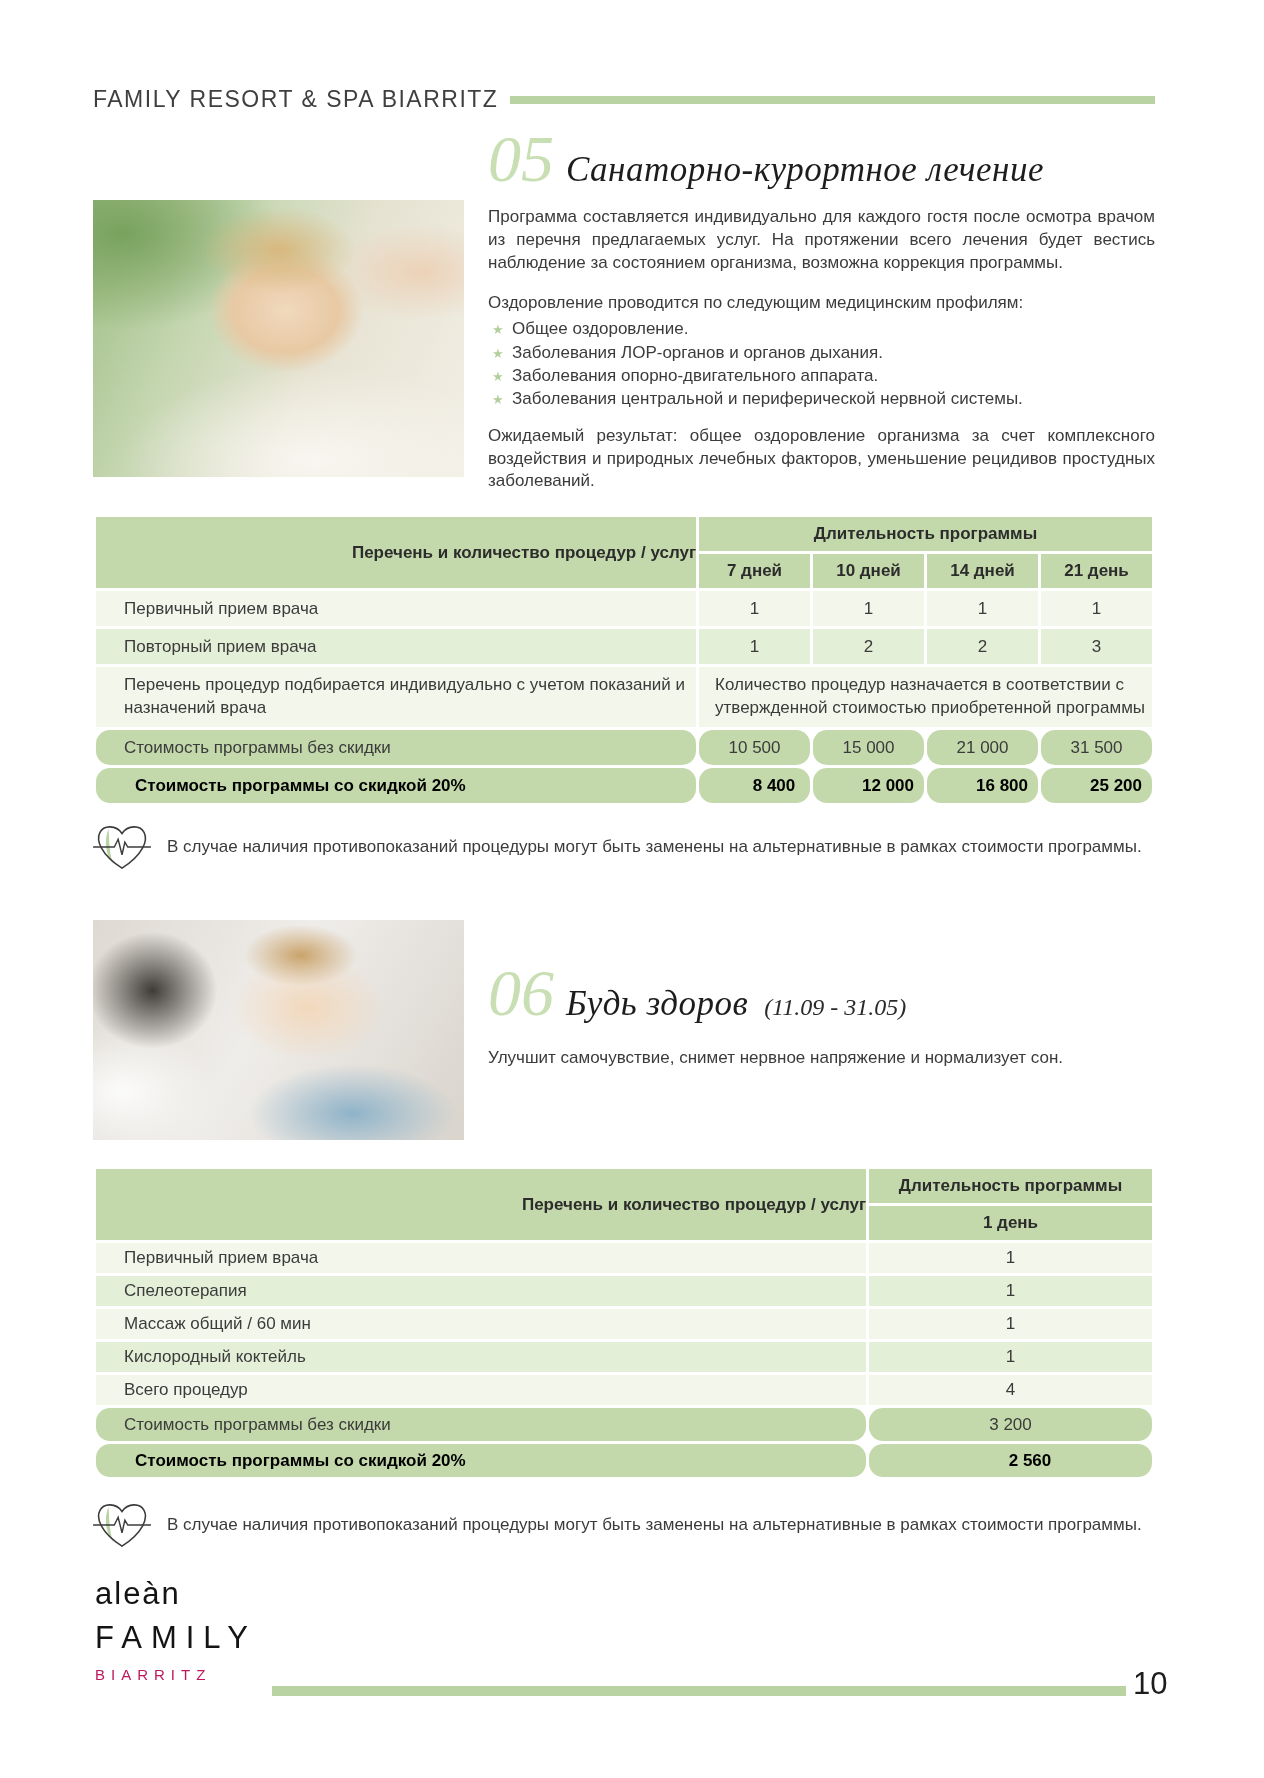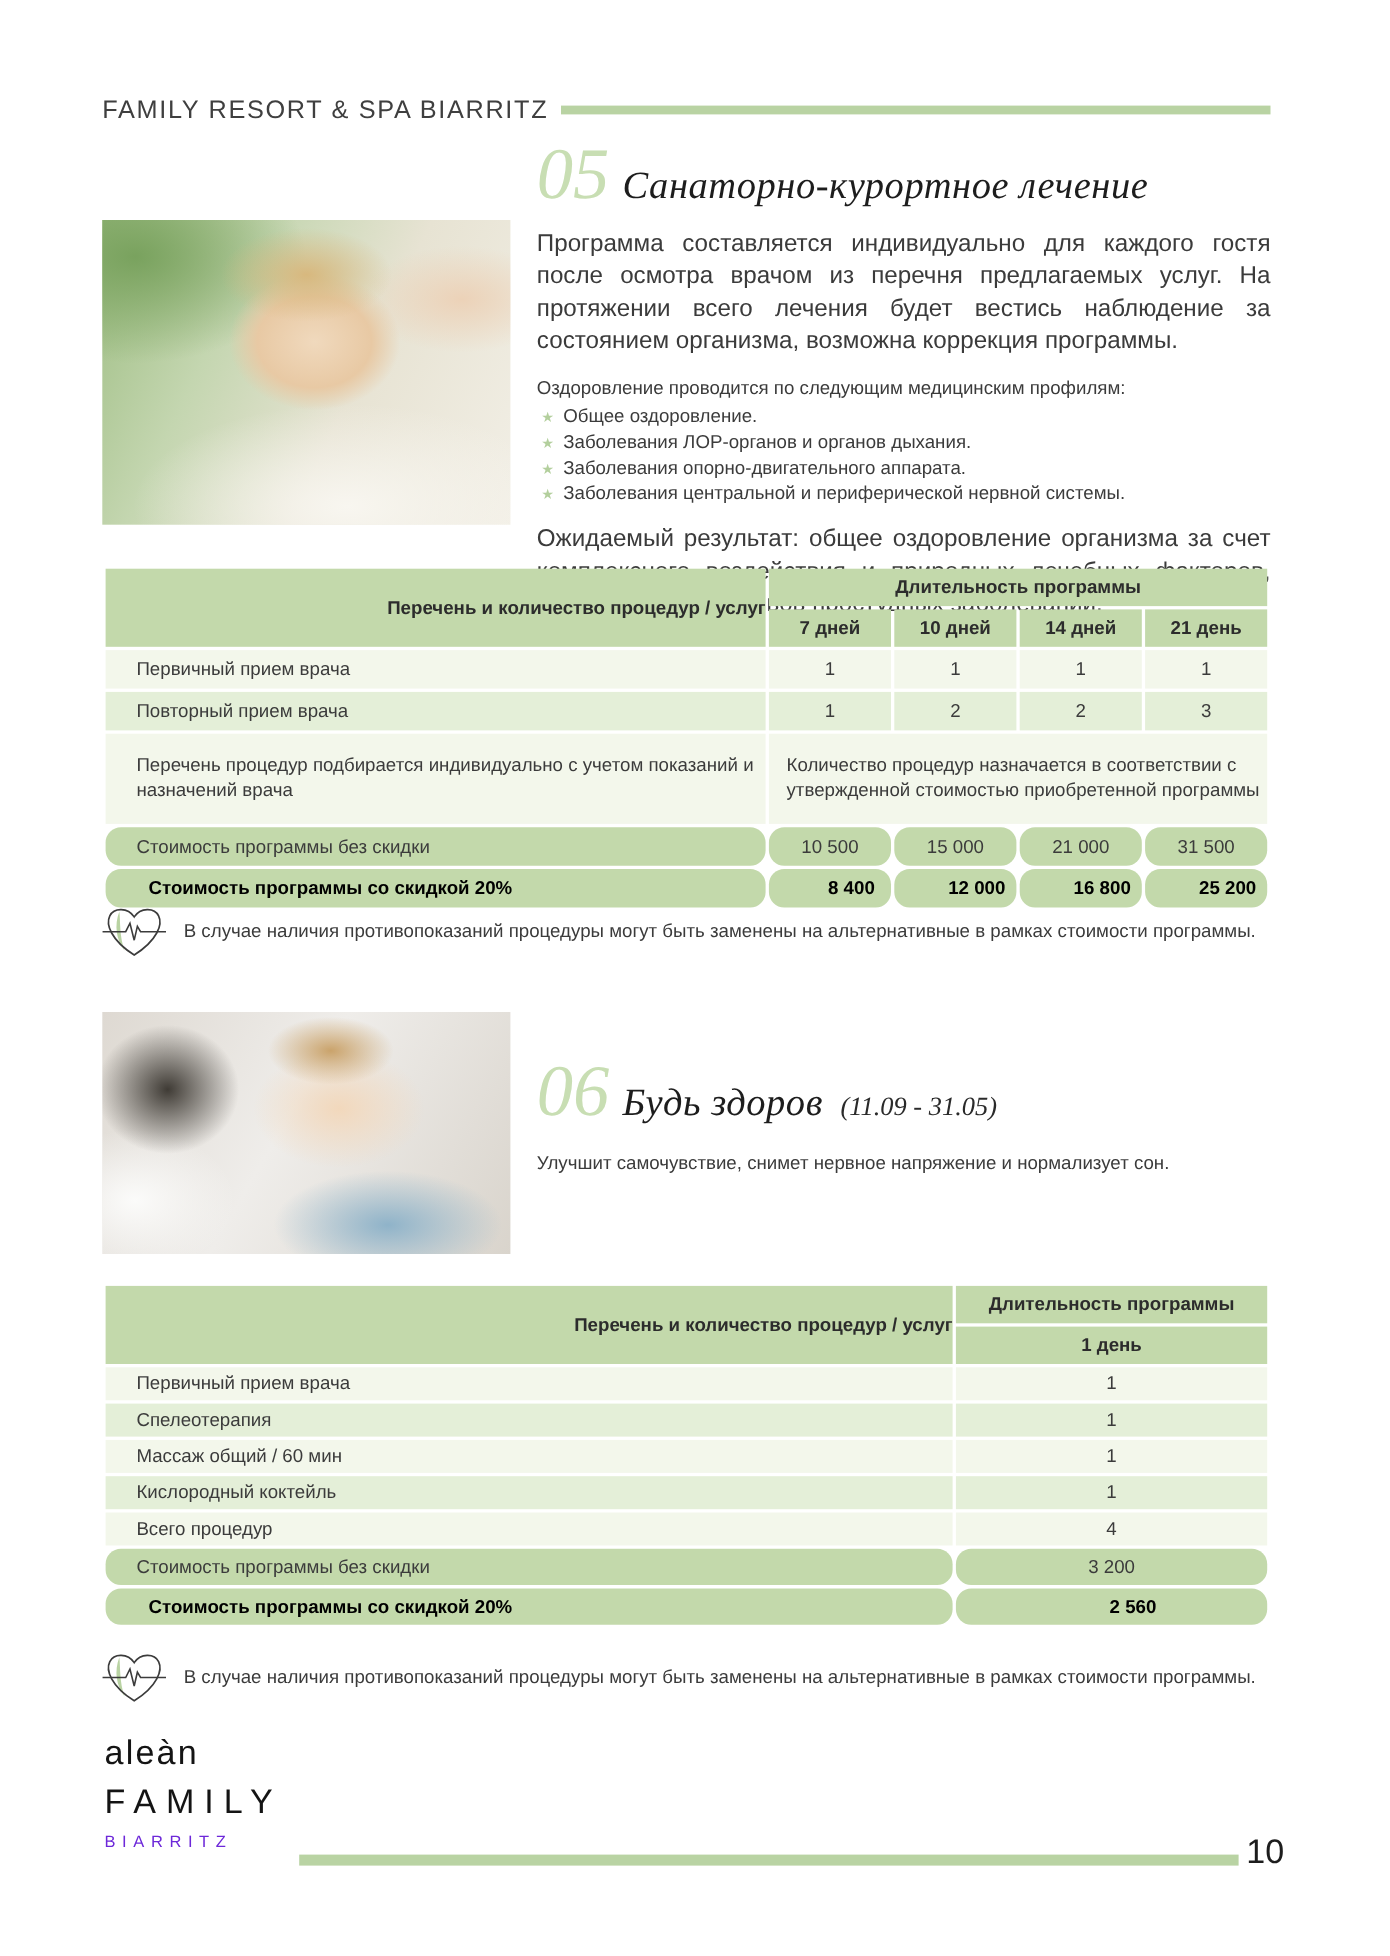--- a/index.html
+++ b/index.html
@@ -45,21 +45,21 @@
   }
 
   
   .sec-text{position:absolute;left:488px;width:667px;}
   #sec05-text{top:126px;}
   #sec06-text{top:960px;}
   .sec-heading{display:flex;align-items:baseline;gap:12px;font-family:"Liberation Serif", serif;font-style:italic;}
   .sec-num{font-size:66px;line-height:1;color:var(--green-num);font-weight:400;}
   .sec-title{font-size:35px;color:#1d1d1d;letter-spacing:0.5px;}
   .sec-dates{font-size:24px;color:#2a2a2a;margin-left:4px;}
-  .body-par{font-size:22px;line-height:1.34;text-align:justify;margin-top:14px;}
+  .body-par{font-size:17px;line-height:1.34;text-align:justify;margin-top:14px;}
   .profiles-title{font-size:17px;line-height:1.34;margin-top:18px;}
   ul.profiles{list-style:none;margin-top:2px;}
   ul.profiles li{font-size:17px;line-height:1.38;display:flex;align-items:baseline;}
   .star{color:#b3cf9d;font-size:13px;width:24px;padding-left:4px;flex:none;text-align:left;}
   .sec06-intro{font-size:17px;margin-top:22px;text-align:left;}
 
   
   table.prices{position:absolute;left:93px;width:1062px;border-collapse:separate;border-spacing:3px;table-layout:fixed;}
   #table1{top:514px;}
   #table2{top:1166px;}
@@ -68,38 +68,38 @@
   .lblh{background:var(--green-strong);font-weight:bold;color:#2c2c2c;text-align:right;padding-left:28px;}
   .lbl{text-align:left;padding-left:28px;font-weight:normal;}
   .val{text-align:center;}
   .r-cream{background:var(--row-cream);}
   .r-green{background:var(--row-green);}
   .r-price{background:var(--green-strong);border-radius:14px;}
   .bold td{font-weight:bold;color:#000000;padding-left:39px;}
   tr.hrow{height:34px;}
   tr.drow1{height:35px;}
   tr.drow2{height:30px;}
-  tr.span-row{height:82px;}
+  tr.span-row{height:60px;}
   tr.prow1{height:35px;}
   tr.prow2{height:33px;}
   .span-left{background:var(--row-cream);padding-left:28px;line-height:1.35;}
   .span-right{background:var(--row-cream);padding-left:16px;text-align:left;line-height:1.35;}
 
   
   .note{position:absolute;left:93px;width:1062px;display:flex;align-items:center;gap:16px;}
   #note1{top:820px;}
   #note2{top:1498px;}
   .note-text{font-size:17px;}
   .heart-icon{flex:none;}
 
   
   .footer-logo{position:absolute;left:95px;top:1576px;color:#141414;}
   .logo-alean{font-size:31px;letter-spacing:2px;}
   .logo-family{font-size:31px;letter-spacing:9px;margin-top:8px;}
-  .logo-biarritz{font-size:15px;letter-spacing:6px;margin-top:10px;color:#6d28d9;}
+  .logo-biarritz{font-size:15px;letter-spacing:6px;margin-top:10px;color:#be185d;}
   .footer-rule{position:absolute;left:272px;top:1686px;width:854px;height:10px;background:var(--green-line);}
   .page-number{position:absolute;left:1133px;top:1666px;font-size:31px;color:#1d1d1d;}
 </style>
 </head>
 <body>
 
 <div class="page">
 
   <div class="brand-row">
     <span class="brand-title">FAMILY RESORT &amp; SPA BIARRITZ</span>

